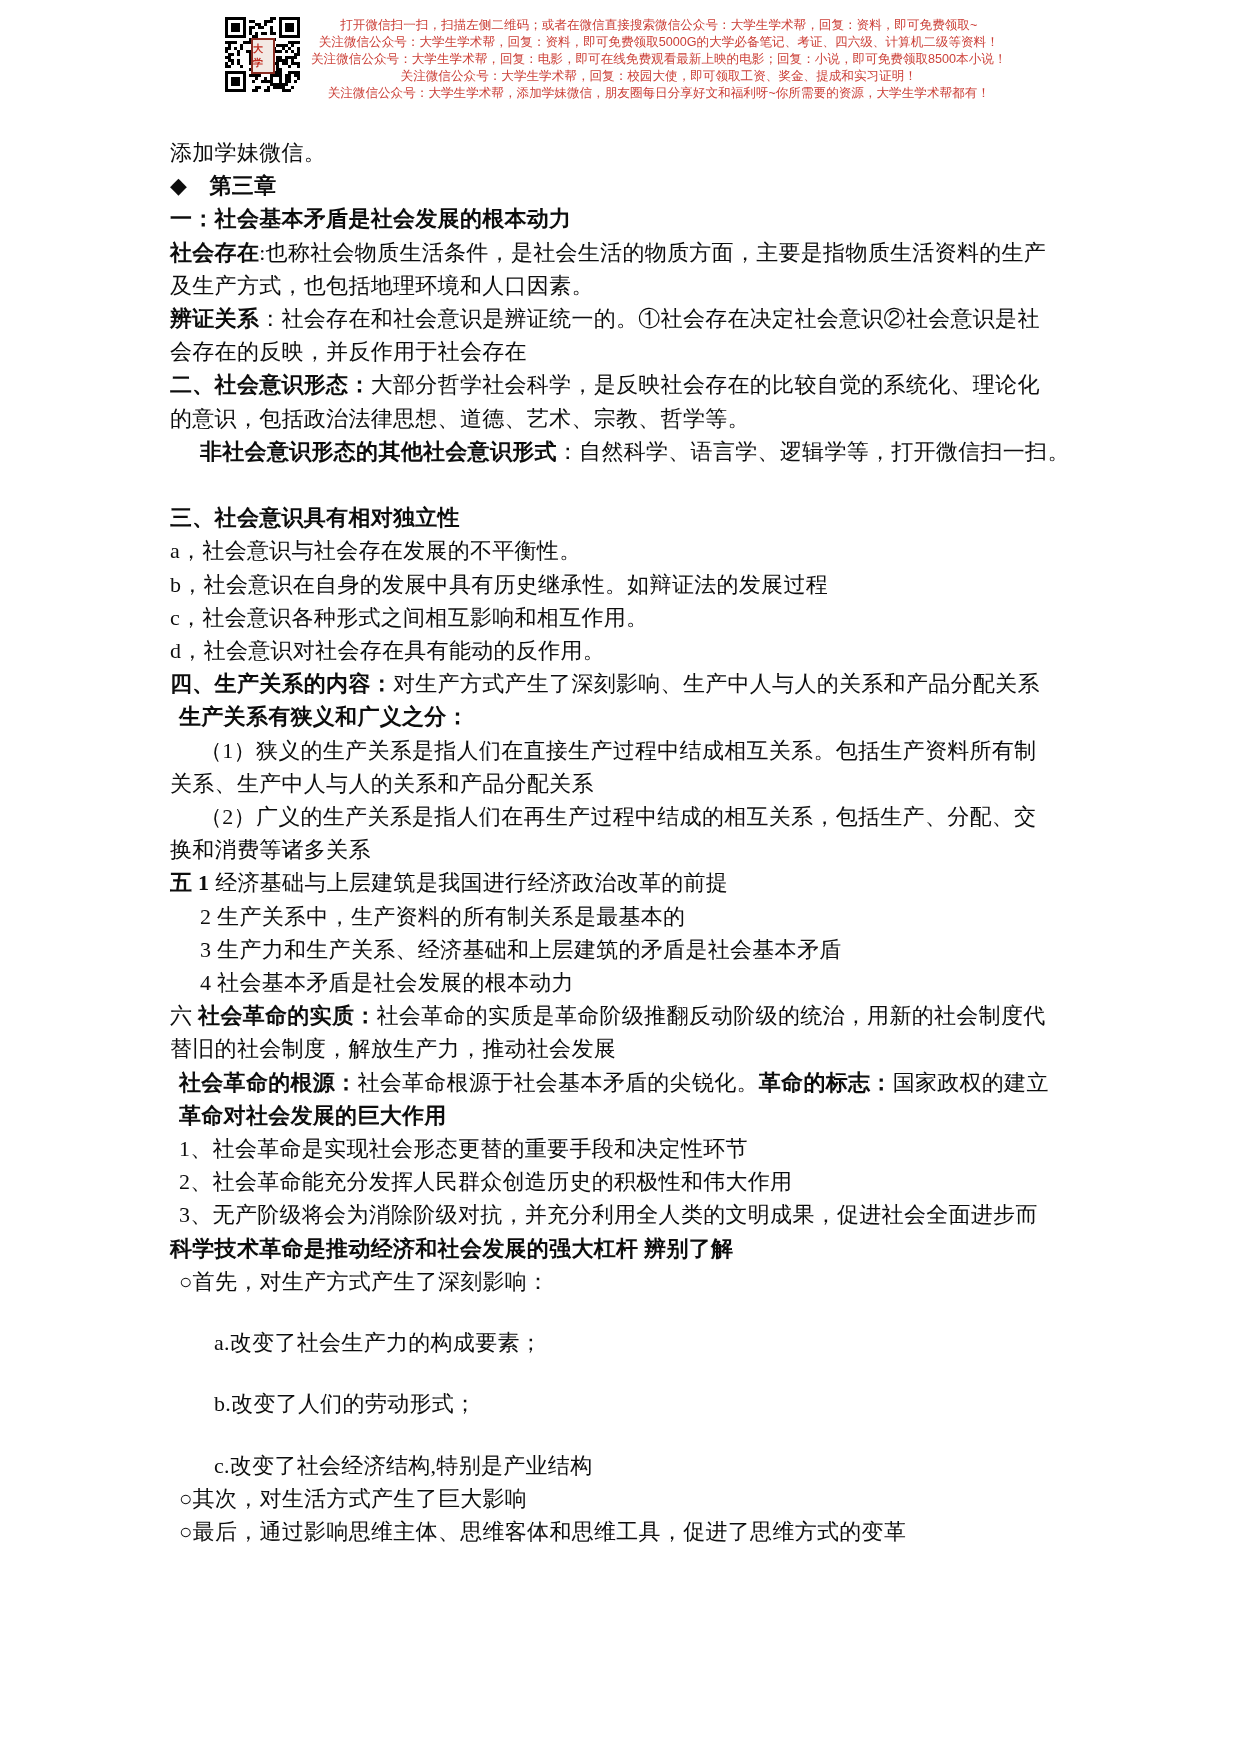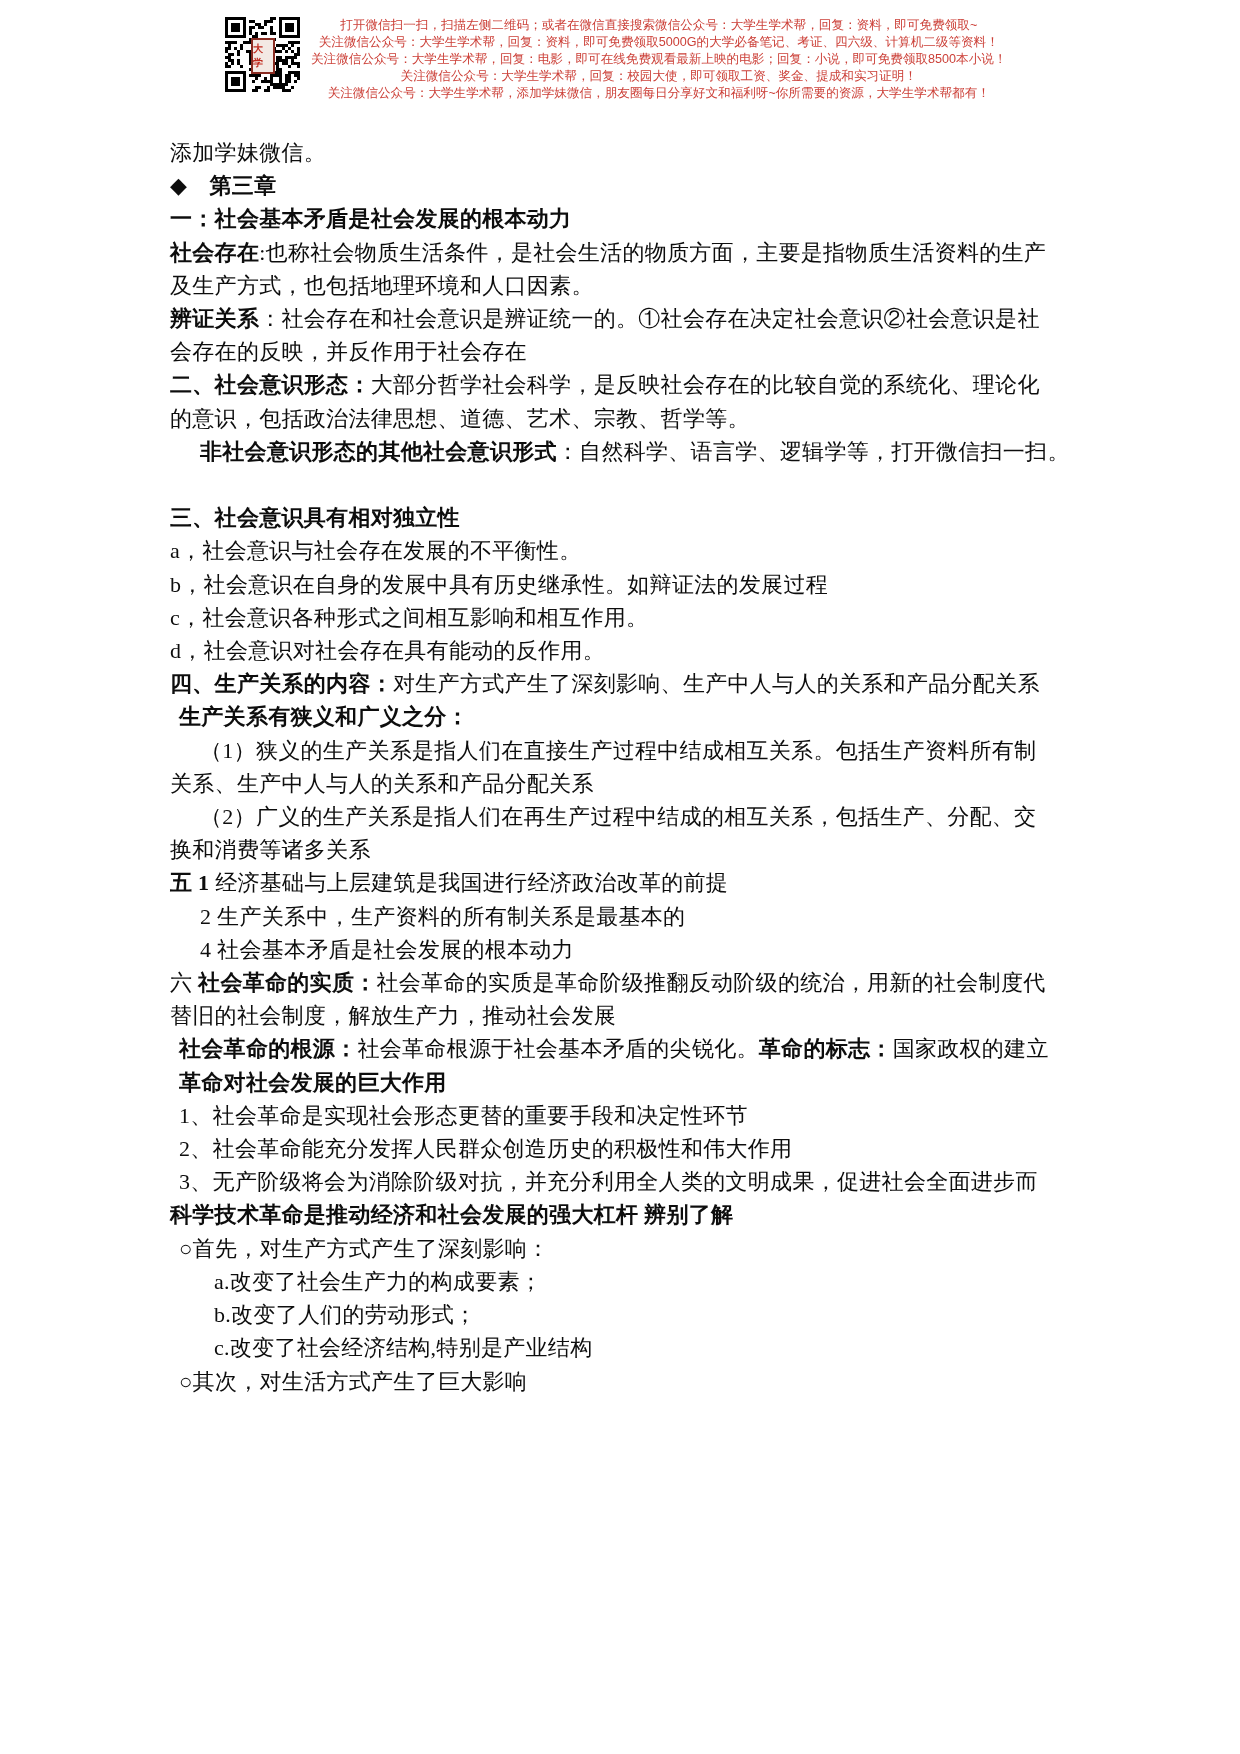--- a/index.html
+++ b/index.html
@@ -60,21 +60,21 @@
     line-height: 33.2px;
     letter-spacing: 0.3px;
     color: #0d0d0d;
   }
   .line { min-height: 33.2px; white-space: nowrap; }
   .line.blank { height: 33.2px; }
   .b { font-weight: bold; }
   .ind-0 { padding-left: 0; }
   .ind-1 { padding-left: 9px; }
   .ind-2 { padding-left: 30px; }
-  .ind-3 { padding-left: 44px; }
+  .ind-3 { padding-left: 44px; margin-top: 28px; }
 </style>
 </head>
 <body>
 
 <div class="page">
 
   <div class="header">
     <div class="qr-wrap">
       <svg id="qr-svg" width="78" height="84" viewBox="0 0 78 84" xmlns="http://www.w3.org/2000/svg">
           <rect x="0" y="0" width="78" height="84" fill="#fff"></rect>
@@ -327,29 +327,31 @@
       <div class="line ind-0"><span>c，社会意识各种形式之间相互影响和相互作用。</span></div>
       <div class="line ind-0"><span>d，社会意识对社会存在具有能动的反作用。</span></div>
       <div class="line ind-0"><span class="b">四、生产关系的内容：</span><span>对生产方式产生了深刻影响、生产中人与人的关系和产品分配关系</span></div>
       <div class="line ind-1"><span class="b">生产关系有狭义和广义之分：</span></div>
       <div class="line ind-2"><span>（1）狭义的生产关系是指人们在直接生产过程中结成相互关系。包括生产资料所有制</span></div>
       <div class="line ind-0"><span>关系、生产中人与人的关系和产品分配关系</span></div>
       <div class="line ind-2"><span>（2）广义的生产关系是指人们在再生产过程中结成的相互关系，包括生产、分配、交</span></div>
       <div class="line ind-0"><span>换和消费等诸多关系</span></div>
       <div class="line ind-0"><span class="b">五 1</span><span> 经济基础与上层建筑是我国进行经济政治改革的前提</span></div>
       <div class="line ind-2"><span>2 生产关系中，生产资料的所有制关系是最基本的</span></div>
+      <div class="line ind-2"><span>3 生产力和生产关系、经济基础和上层建筑的矛盾是社会基本矛盾</span></div>
       <div class="line ind-2"><span>4 社会基本矛盾是社会发展的根本动力</span></div>
       <div class="line ind-0"><span>六 </span><span class="b">社会革命的实质：</span><span>社会革命的实质是革命阶级推翻反动阶级的统治，用新的社会制度代</span></div>
       <div class="line ind-0"><span>替旧的社会制度，解放生产力，推动社会发展</span></div>
       <div class="line ind-1"><span class="b">社会革命的根源：</span><span>社会革命根源于社会基本矛盾的尖锐化。</span><span class="b">革命的标志：</span><span>国家政权的建立</span></div>
       <div class="line ind-1"><span class="b">革命对社会发展的巨大作用</span></div>
       <div class="line ind-1"><span>1、社会革命是实现社会形态更替的重要手段和决定性环节</span></div>
       <div class="line ind-1"><span>2、社会革命能充分发挥人民群众创造历史的积极性和伟大作用</span></div>
       <div class="line ind-1"><span>3、无产阶级将会为消除阶级对抗，并充分利用全人类的文明成果，促进社会全面进步而</span></div>
       <div class="line ind-0"><span class="b">科学技术革命是推动经济和社会发展的强大杠杆 辨别了解</span></div>
       <div class="line ind-1"><span>○首先，对生产方式产生了深刻影响：</span></div>
       <div class="line ind-3"><span>a.改变了社会生产力的构成要素；</span></div>
       <div class="line ind-3"><span>b.改变了人们的劳动形式；</span></div>
       <div class="line ind-3"><span>c.改变了社会经济结构,特别是产业结构</span></div>
       <div class="line ind-1"><span>○其次，对生活方式产生了巨大影响</span></div>
+      <div class="line ind-1"><span>○最后，通过影响思维主体、思维客体和思维工具，促进了思维方式的变革</span></div>
     </div>
 
 </div>
 
 </body></html>

